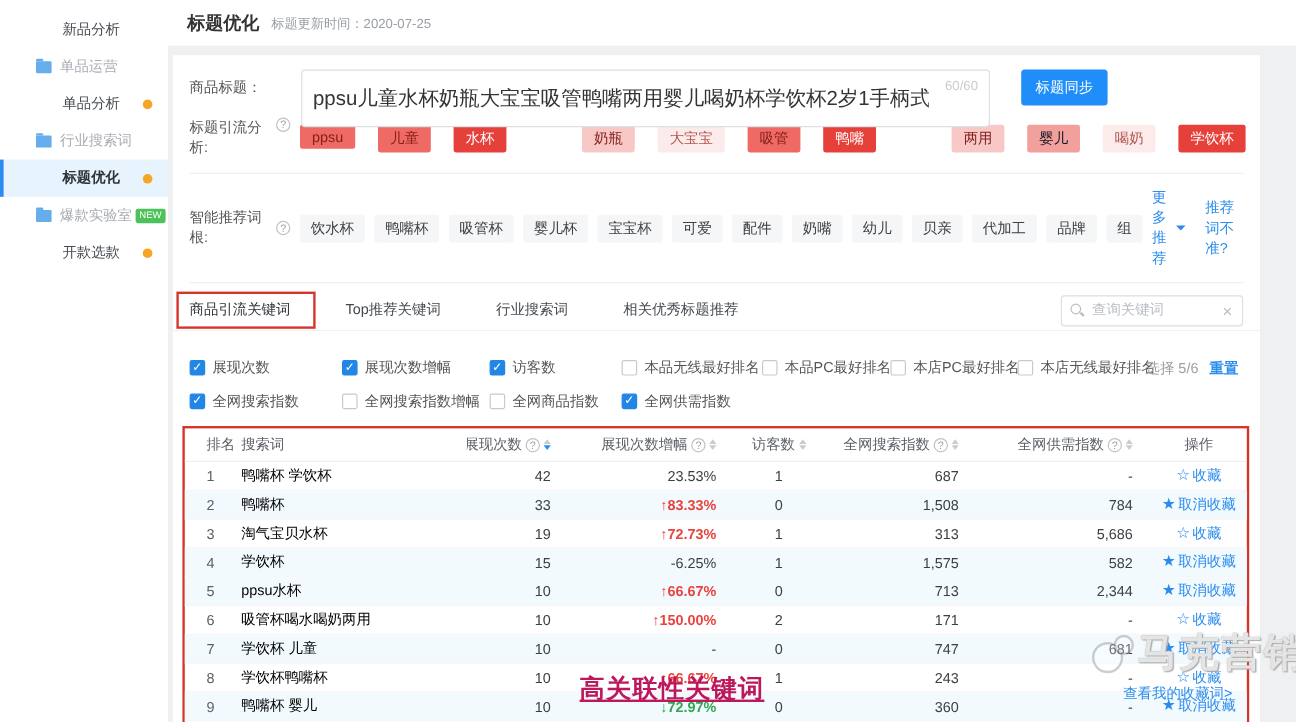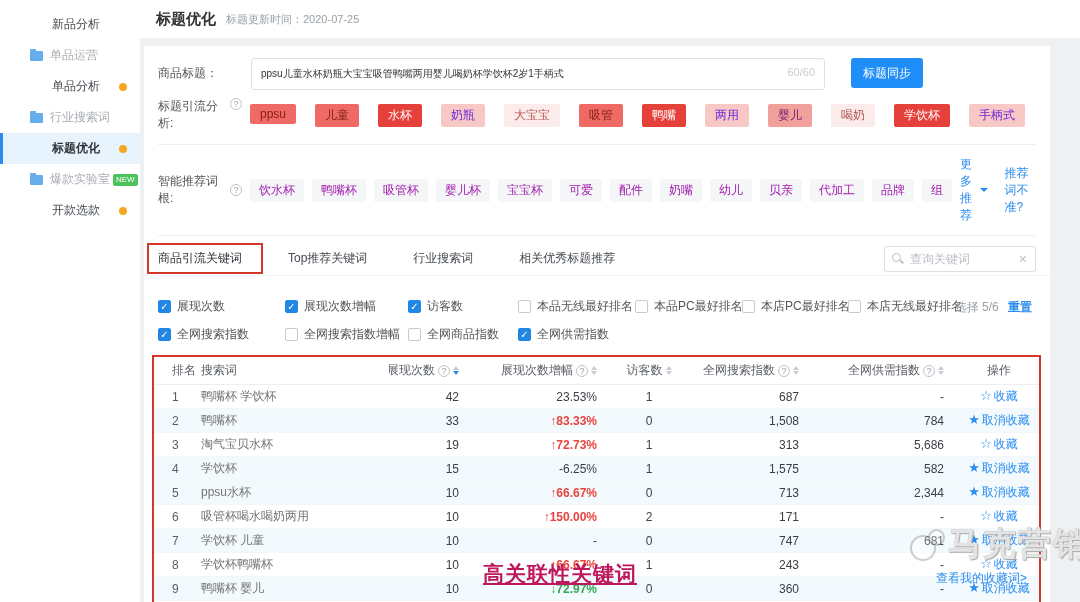--- a/index.html
+++ b/index.html
@@ -24,49 +24,49 @@
   
   .topbar { position:absolute; left:140px; top:0; width:940px; height:38px; background:#fff; display:flex; align-items:center; padding-left:16px; }
   .page-title { font-size:15px; font-weight:bold; color:#333; }
   .page-sub { color:#9aa0a6; font-size:11px; margin-left:10px; }
   
   .card { position:absolute; left:144px; top:46px; width:906px; height:556px; background:#fff; overflow:hidden; }
   .form { padding:12px 14px 0 14px; }
   .title-row { display:flex; align-items:center; height:30px; }
   .form-label { width:93px; color:#555; flex:0 0 auto; }
   .title-input-wrap { position:relative; width:574px; height:30px; flex:0 0 auto; }
-  .title-input { width:100%; height:32px; border:1px solid #dcdfe3; border-radius:3px; padding:0 50px 0 9px; font-size:10px; color:#333; font-family:inherit; outline:none; }
+  .title-input { width:100%; height:48px; border:1px solid #dcdfe3; border-radius:3px; padding:0 50px 0 9px; font-size:17px; color:#333; font-family:inherit; outline:none; }
   .char-count { position:absolute; right:10px; top:8px; color:#c9ccd1; font-size:11px; }
   .sync-btn { margin-left:26px; width:72px; height:30px; background:#1f8ef9; border:none; border-radius:3px; color:#fff; font-size:12px; cursor:pointer; font-family:inherit; }
   .tags-row { display:flex; align-items:center; margin-top:10px; flex-wrap:nowrap; }
   .tag { padding:3px 10px; border-radius:2px; margin-right:7px; font-size:12px; white-space:nowrap; }
   .lv-strong { background:#e6403a; color:#fff; }
   .lv-high   { background:#ef6a64; color:#87201b; }
-  .lv-mid    { background:#f2a09b; color:#701a75; }
-  .lv-low    { background:#f7c8c5; color:#6d28d9; }
+  .lv-mid    { background:#f2a09b; color:#0f172a; }
+  .lv-low    { background:#f7c8c5; color:#7f1d1d;margin-left:44px; }
   .lv-faint  { background:#fbeceb; color:#b2554f; }
   .divider { border-bottom:1px solid #efefef; margin-top:12px; }
   .words-row { display:flex; align-items:center; margin-top:11px; }
-  .word-chip { background:#f5f6f7; color:#a21caf; padding:3px 9px; border-radius:2px; margin-right:8px; cursor:pointer; white-space:nowrap; }
+  .word-chip { background:#f5f6f7; color:#404040; padding:3px 9px; border-radius:2px; margin-right:8px; cursor:pointer; white-space:nowrap; }
   .words-right { margin-left:auto; display:flex; align-items:center; color:#2b8ced; }
   .more-link { cursor:pointer; display:flex; align-items:center; }
   .chevron-down { width:0; height:0; border:4px solid transparent; border-top-color:#2b8ced; margin:4px 0 0 4px; }
   .flag-link { margin-left:16px; cursor:pointer; }
   .help { display:inline-block; width:12px; height:12px; border:1px solid #bfc3c8; border-radius:50%; color:#9aa0a6; font-size:9px; line-height:11px; text-align:center; margin-left:3px; flex:0 0 auto; }
   .help::after { content:"?"; }
   
   .tabs-row { display:flex; align-items:center; height:34px; padding:0 14px; margin-top:6px; border-bottom:1px solid #f2f2f2; }
   .tab { margin-right:46px; color:#454a50; cursor:pointer; position:relative; white-space:nowrap; }
   .tab.active { color:#2f3338; }
   .tab.annotated::after { content:""; position:absolute; left:-11px; right:-21px; top:-7px; bottom:-7px; border:2px solid #d5362b; pointer-events:none; }
   .search-box { margin-left:auto; width:152px; height:26px; border:1px solid #dcdfe3; border-radius:3px; display:flex; align-items:center; background:#fff; }
   .search-icon { width:13px; height:13px; position:relative; margin:0 5px 0 7px; flex:0 0 auto; }
   .search-icon::before { content:""; position:absolute; width:7px; height:7px; border:1.5px solid #b9bec4; border-radius:50%; left:0; top:1px; }
   .search-icon::after { content:""; position:absolute; width:4px; height:1.5px; background:#b9bec4; transform:rotate(45deg); left:8px; top:9px; }
-  .search-input { border:none; outline:none; flex:1; font-size:12px; font-family:Liberation Sans, sans-serif; color:#333; min-width:0; }
+  .search-input { border:none; outline:none; flex:1; font-size:12px; font-family:Liberation Mono, monospace; color:#333; min-width:0; }
   .search-input::placeholder { color:#b9bec4; }
   .clear-icon { color:#b9bec4; font-size:14px; margin:0 8px; cursor:pointer; }
   
   .filters { position:relative; padding:0 14px; margin-top:22px; }
   .filter-grid { display:grid; grid-template-columns:127px 123px 110px 117px 107px 106px 1fr; row-gap:11px; }
   .filter-item { display:flex; align-items:center; color:#555; cursor:pointer; white-space:nowrap; }
   .cb { width:13px; height:13px; border:1px solid #c6cace; border-radius:2px; margin-right:6px; flex:0 0 auto; background:#fff; font-size:10px; line-height:12px; text-align:center; color:#fff; }
   .cb.checked { background:#2286e5; border-color:#2286e5; }
   .cb.checked::after { content:"\2713"; }
   .select-info { position:absolute; right:18px; top:1px; color:#9aa0a6; }
@@ -87,21 +87,21 @@
   .c6 { padding-right:20px; } .c7 { padding-right:15px; }
   .c8 { text-align:center; }
   .hcell { display:flex; align-items:center; }
   .hcell.right { justify-content:flex-end; }
   .hcell.center { justify-content:center; }
   .sorts { display:inline-flex; flex-direction:column; margin-left:3px; gap:1px; }
   .caret { width:0; height:0; border-left:3.5px solid transparent; border-right:3.5px solid transparent; }
   .caret.up { border-bottom:4px solid #c8ccd1; }
   .caret.down { border-top:4px solid #c8ccd1; }
   .caret.down.active { border-top-color:#2b8ced; }
-  .term-link { color:#737373; cursor:pointer; }
+  .term-link { color:#000000; cursor:pointer; }
   .trend-up { color:#e8443d; font-weight:bold; }
   .trend-down { color:#2fa84f; font-weight:bold; }
   .fav-btn { color:#2b8ced; cursor:pointer; white-space:nowrap; }
   .star { font-size:13px; margin-right:2px; }
   
   .red-note { position:absolute; left:483px; top:560px; font-size:21px; font-weight:bold; color:#be185d; letter-spacing:1px; z-index:4;text-decoration:underline; }
   .watermark { position:absolute; left:908px; top:522px; display:flex; align-items:center; z-index:5; pointer-events:none; }
   .wm-logo { width:40px; height:36px; position:relative; opacity:.5; }
   .wm-logo::before { content:""; position:absolute; left:2px; top:8px; width:22px; height:22px; border:2px solid #9e9e9e; border-radius:50%; background:rgba(255,255,255,.5); }
   .wm-logo::after { content:""; position:absolute; left:20px; top:2px; width:13px; height:13px; border:2px solid #9e9e9e; border-radius:50%; background:rgba(255,255,255,.5); }

